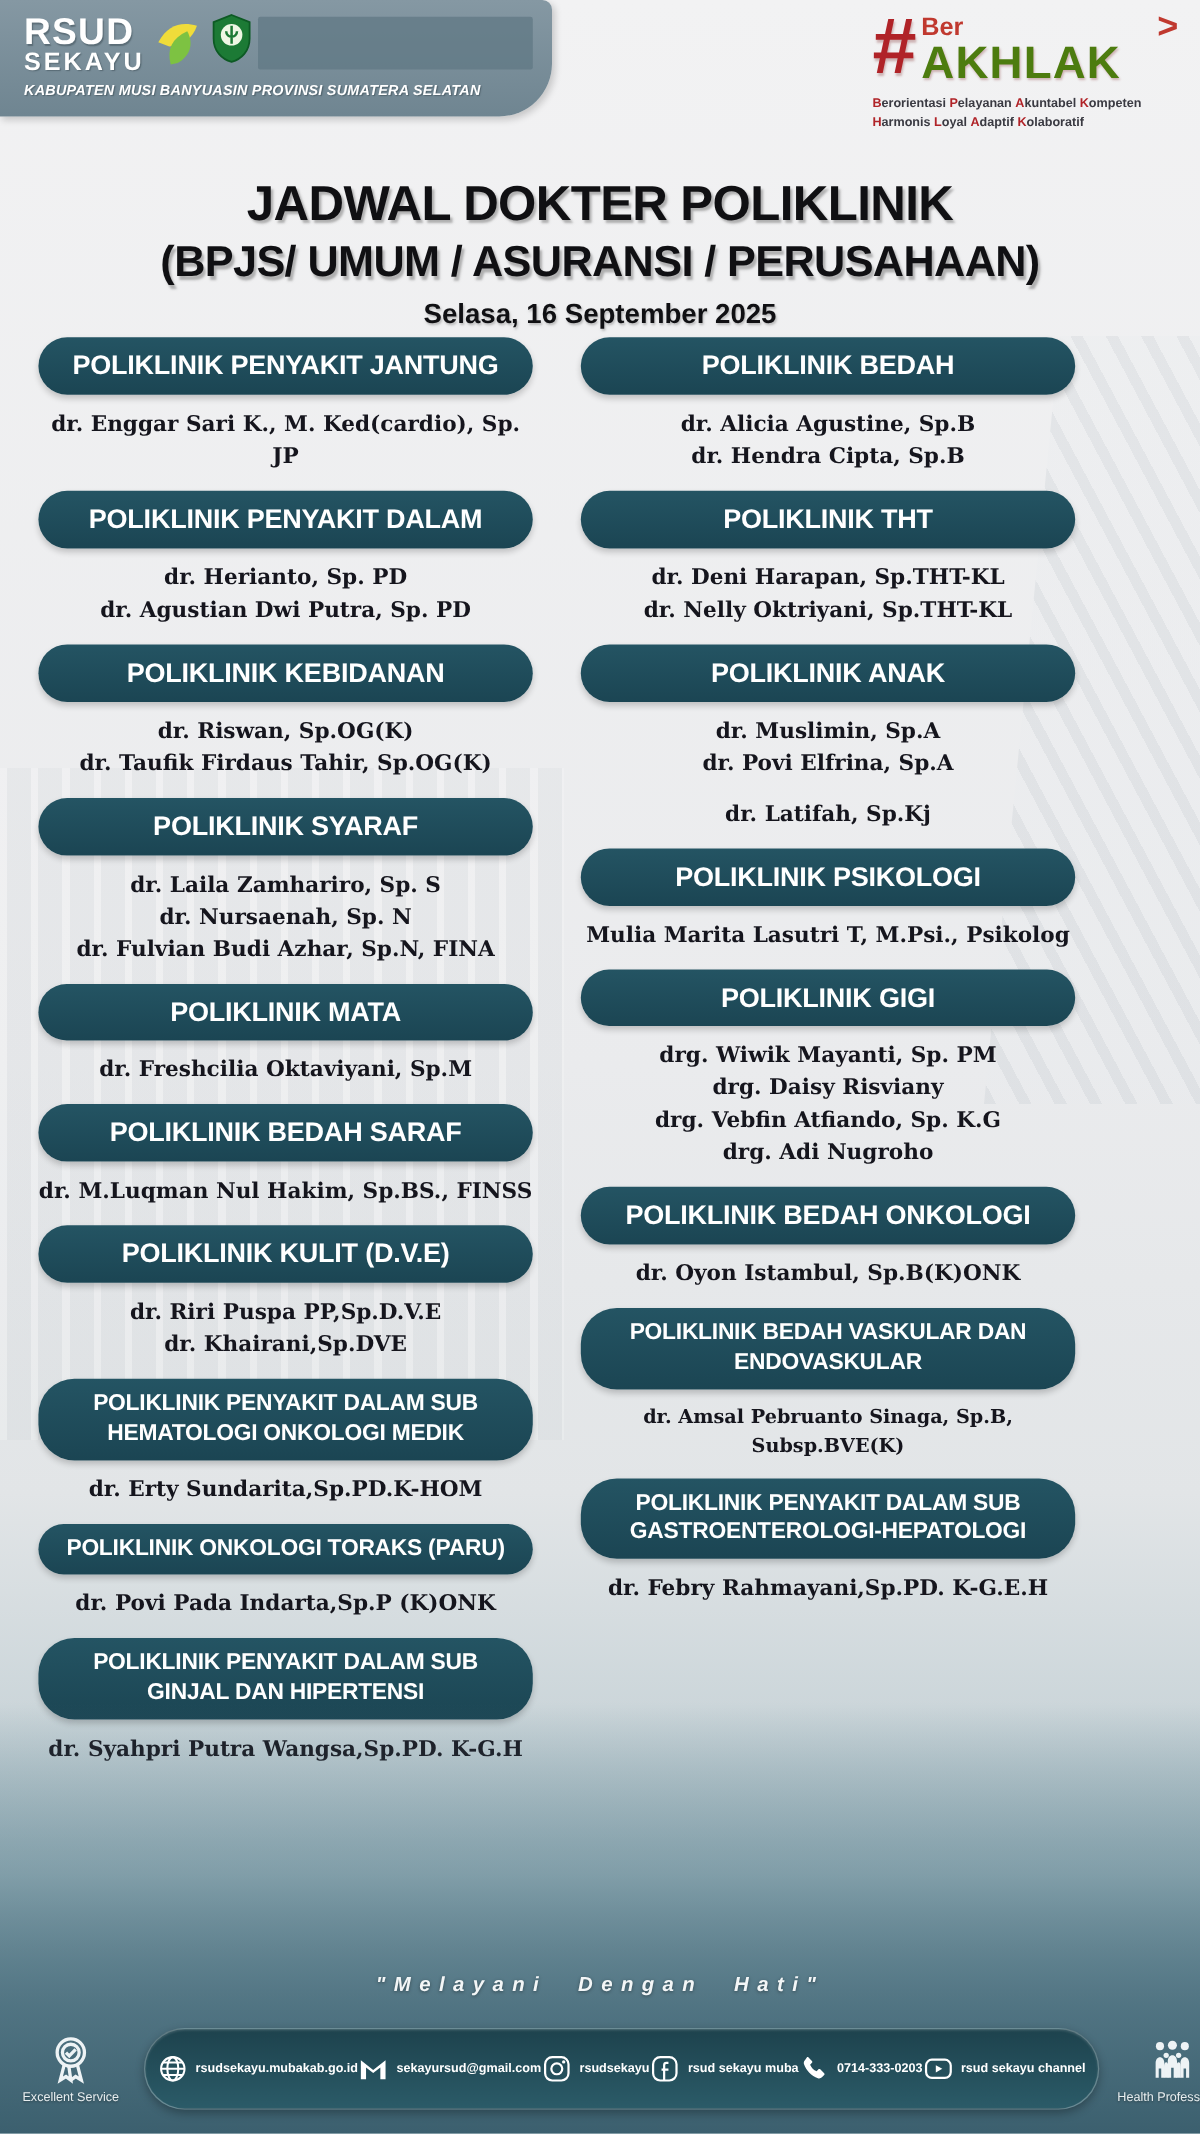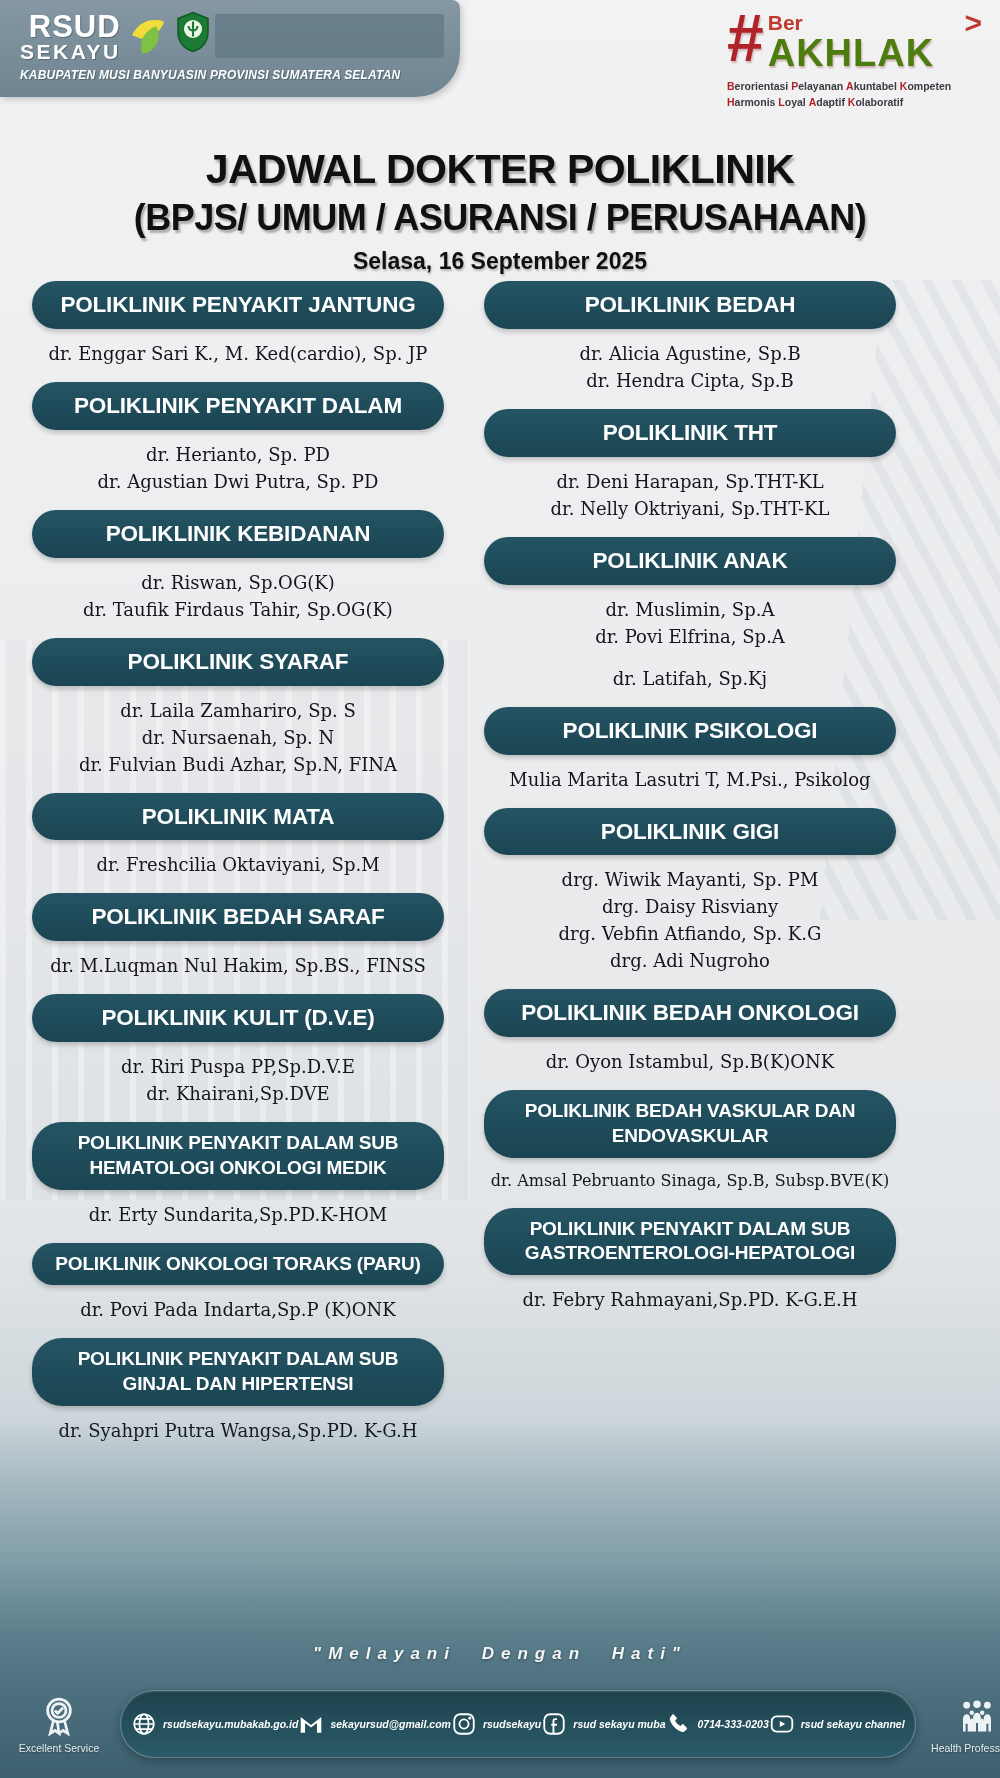--- a/index.html
+++ b/index.html
@@ -17,21 +17,21 @@
     opacity:.45;clip-path:polygon(35% 0,100% 0,100% 100%,0 100%);pointer-events:none;}
   .bottom-wash{position:absolute;left:0;bottom:0;width:100%;height:360px;
     background:linear-gradient(180deg,rgba(93,130,143,0) 0%,rgba(93,130,143,.45) 40%,rgba(70,106,121,.8) 75%,rgba(56,92,107,.9) 100%);
     pointer-events:none;}
 
   
   .brand-bar{position:absolute;left:0;top:0;width:460px;height:97px;
     background:linear-gradient(180deg,#8598a3,#6f8591);
     border-radius:0 8px 44px 0;box-shadow:2px 3px 6px rgba(0,0,0,.18);
     padding:12px 16px 6px 20px;box-sizing:border-box;}
-  .brand-top{display:flex;align-items:flex-start;gap:4px;text-align:right;}
+  .brand-top{display:flex;align-items:flex-start;gap:4px;}
   .brand-line1{font-size:31px;font-weight:800;color:#fff;letter-spacing:1px;line-height:.95;text-shadow:1px 1px 1px rgba(40,55,62,.4);}
   .brand-line2{font-size:21px;font-weight:800;color:#fff;letter-spacing:2.5px;line-height:1;text-shadow:1px 1px 1px rgba(40,55,62,.4);}
   .leaf-icon{width:46px;height:46px;margin-top:-2px;}
   .crest-icon{width:36px;height:44px;margin-top:-2px;}
   .brand-box{flex:1;height:44px;margin-top:2px;background:rgba(96,120,132,.75);border-radius:2px;}
   .brand-tagline{margin-top:6px;font-size:12px;font-weight:700;font-style:italic;color:#fff;letter-spacing:.2px;white-space:nowrap;text-shadow:1px 1px 1px rgba(40,55,62,.45);}
 
   .akhlak{position:absolute;right:18px;top:10px;width:255px;}
   .akhlak-main{display:flex;align-items:flex-start;}
   .akhlak-hash{font-size:66px;font-weight:800;color:#b02328;line-height:.85;text-shadow:1px 2px 2px rgba(120,30,30,.3);}
@@ -50,37 +50,37 @@
 
   
   .columns{position:absolute;left:32px;right:104px;top:281px;display:flex;gap:40px;}
   .col{flex:1;min-width:0;}
   .clinic-section{margin-bottom:10px;}
   .pill{background:linear-gradient(180deg,#245463,#1b4553);color:#fff;border-radius:30px;
     padding:11px 16px;text-align:center;font-weight:800;font-size:22.5px;letter-spacing:-.2px;
     box-shadow:0 3px 5px rgba(0,0,0,.2);line-height:1.15;}
   .pill-small{font-size:19px;padding:9px 14px;line-height:1.3;}
   .doctors{text-align:center;margin:11px 0 15px;}
-  .doctor{font-family:"DejaVu Serif","Liberation Serif",serif;font-weight:400;font-size:18px;
+  .doctor{font-family:"DejaVu Serif","Liberation Serif",serif;font-weight:700;font-size:18px;
     color:#15151d;line-height:1.5;}
   .doctor-long{font-size:16px;}
 
   
   .quote{position:absolute;left:0;right:0;bottom:114px;text-align:center;
     font-size:17px;font-weight:700;font-style:italic;color:#f3f6f7;
     letter-spacing:7px;word-spacing:14px;text-shadow:0 1px 3px rgba(0,0,0,.4);}
   .footer-row{position:absolute;left:10px;right:10px;bottom:10px;height:88px;display:flex;align-items:center;gap:12px;}
   .badge{width:98px;display:flex;flex-direction:column;align-items:center;gap:4px;flex:none;}
   .badge svg{width:44px;height:44px;}
   .badge-label{font-size:10.5px;color:#e8eef0;text-shadow:0 1px 2px rgba(0,0,0,.4);}
   .contact-bar{flex:1;height:66px;border-radius:36px;
     background:linear-gradient(180deg,#1d424d,#2b5b68);
     border:1.5px solid rgba(255,255,255,.3);
     box-shadow:0 3px 8px rgba(0,0,0,.3), inset 0 1px 2px rgba(255,255,255,.15);
-    display:flex;align-items:center;justify-content:flex-end;padding:0 10px;font-style:italic;}
+    display:flex;align-items:center;justify-content:flex-end;padding:0 10px;}
   .contact-item{display:flex;align-items:center;gap:6px;}
   .contact-icon{width:26px;height:26px;display:inline-flex;}
   .contact-icon svg{width:26px;height:26px;}
   .contact-label{font-size:10.5px;font-weight:700;color:#fff;white-space:nowrap;}
 </style>
 </head>
 <body>
 
 <div class="bg-stripes-left"></div>
 <div class="bg-building-right"></div>

